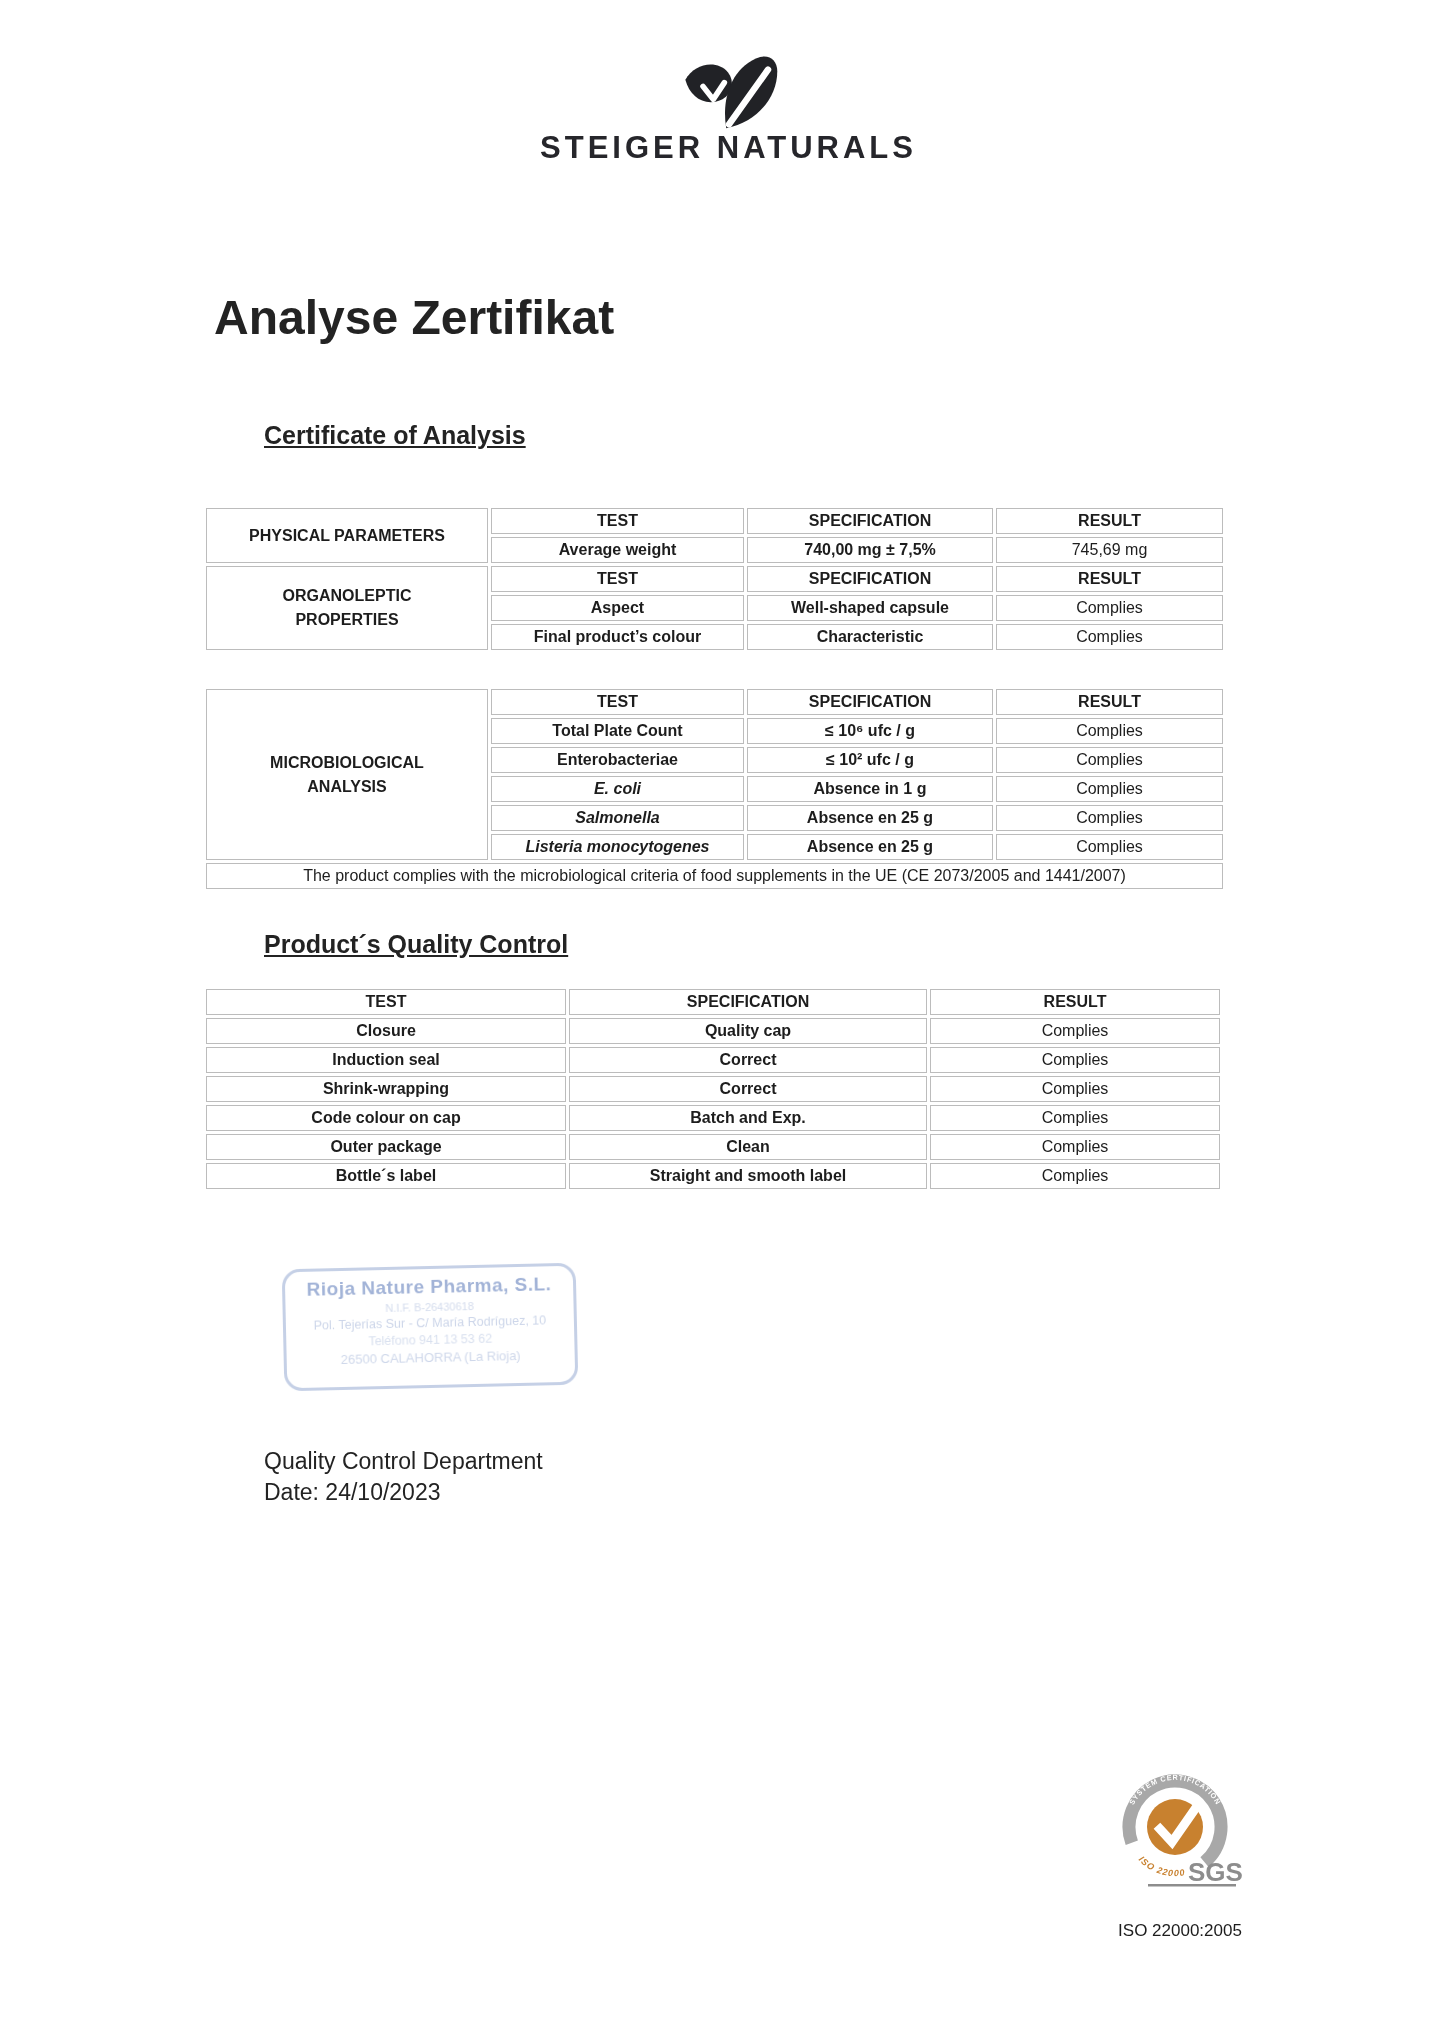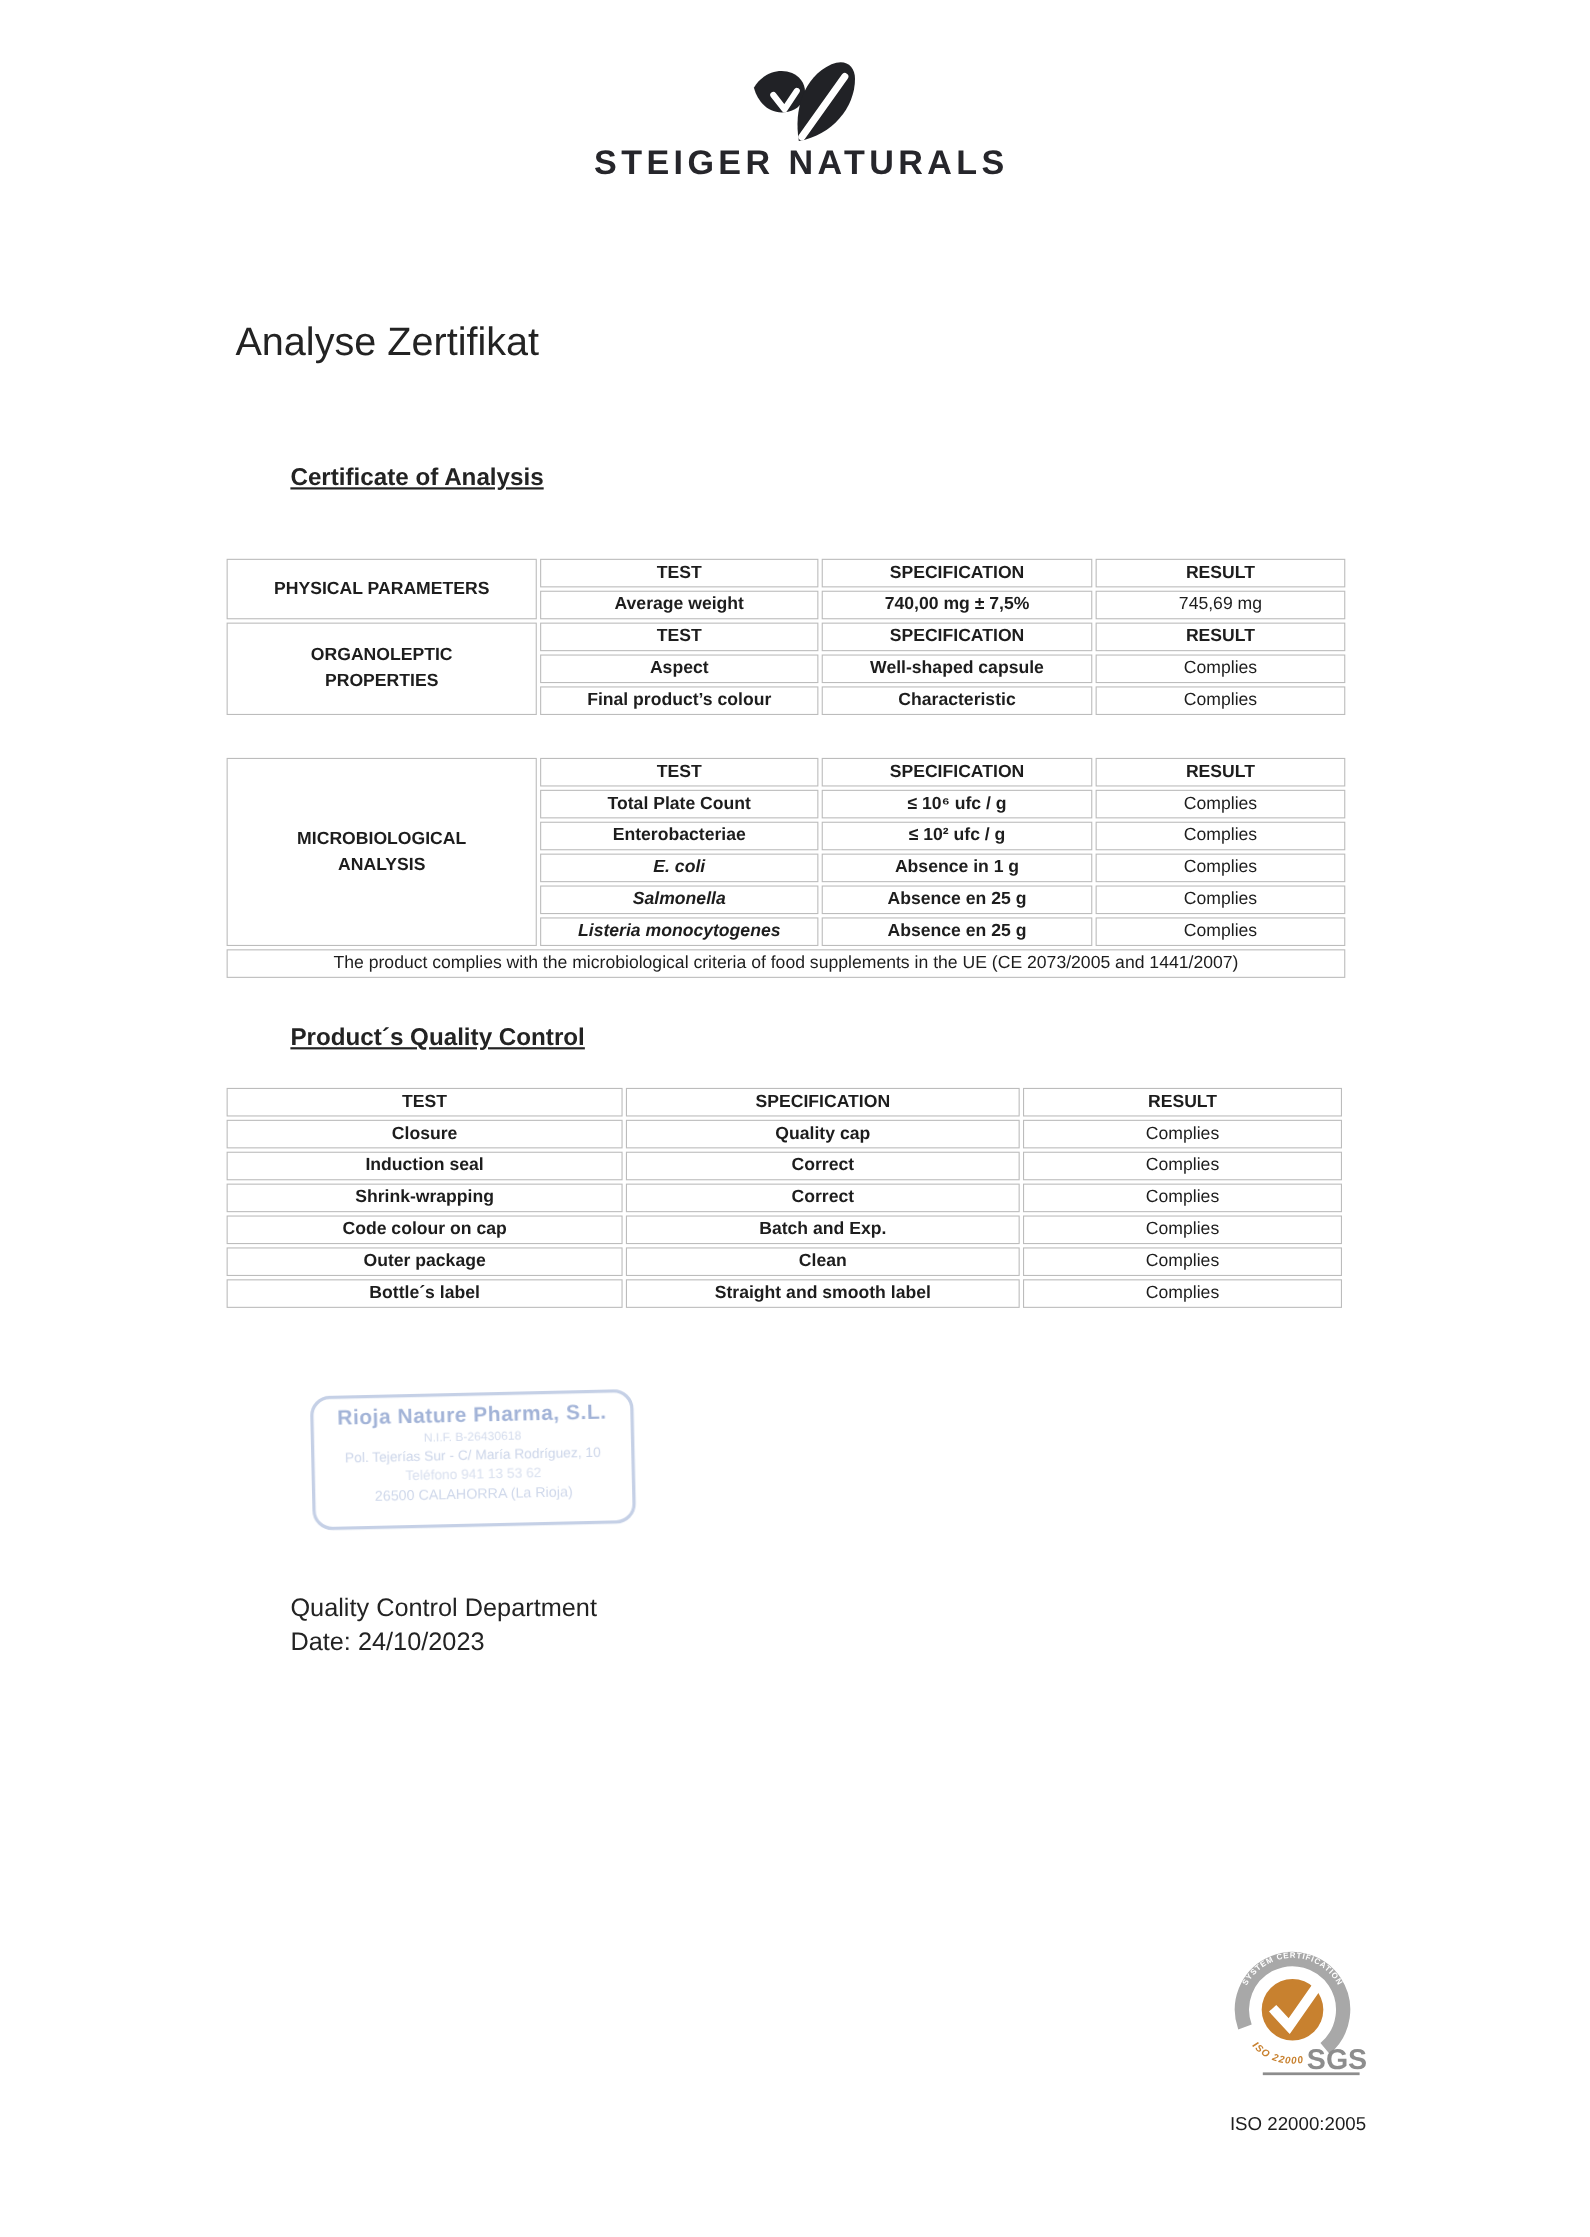--- a/index.html
+++ b/index.html
@@ -10,22 +10,22 @@
     overflow:hidden;
   }
   
   .logo { position:absolute; top:52px; left:0; width:100%; text-align:center;padding-left:12px; }
   .logo svg { display:block; margin:0 auto; }
   .brand {
     margin-top:0px; font-size:31px; font-weight:bold; letter-spacing:4px;
     color:#26262b;
   }
   
-  .title { position:absolute; left:214px; top:290px; font-size:36px; font-weight:normal; color:#232323; }
-  .sec-heading { font-size:22px; font-weight:bold; text-decoration:underline; color:#232323; position:absolute; }
+  .title { position:absolute; left:214px; top:290px; font-size:48px; font-weight:bold; color:#232323; }
+  .sec-heading { font-size:25px; font-weight:bold; text-decoration:underline; color:#232323; position:absolute; }
   #cert-heading { left:264px; top:421px; }
   #qc-heading   { left:264px; top:930px; }
   
   .tbl { position:absolute; left:203px; width:1014px; }
   #t-physical     { top:481px;margin-top:24px; }
   #t-organoleptic { top:563px; }
   #t-micro        { top:686px; }
   #t-qc           { top:986px; }
   table.doc { border-collapse:separate; border-spacing:3px; width:100%; table-layout:fixed; }
   table.doc td {

